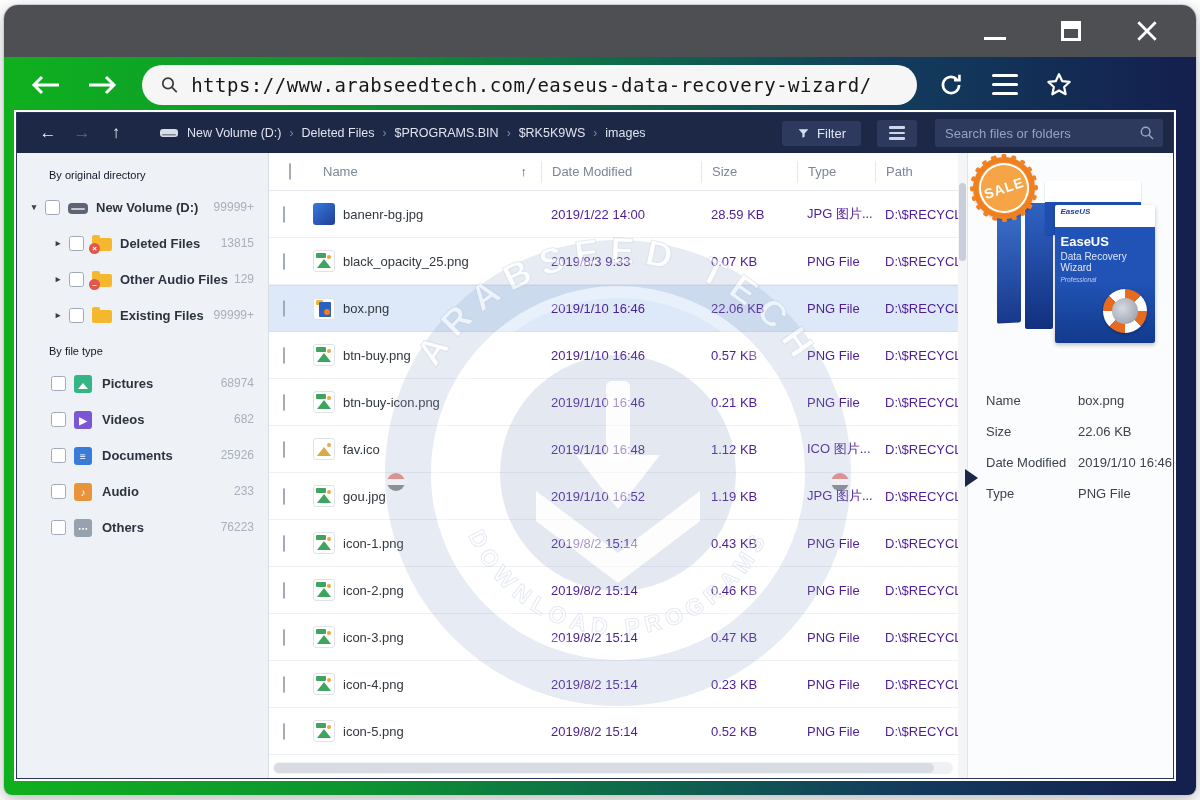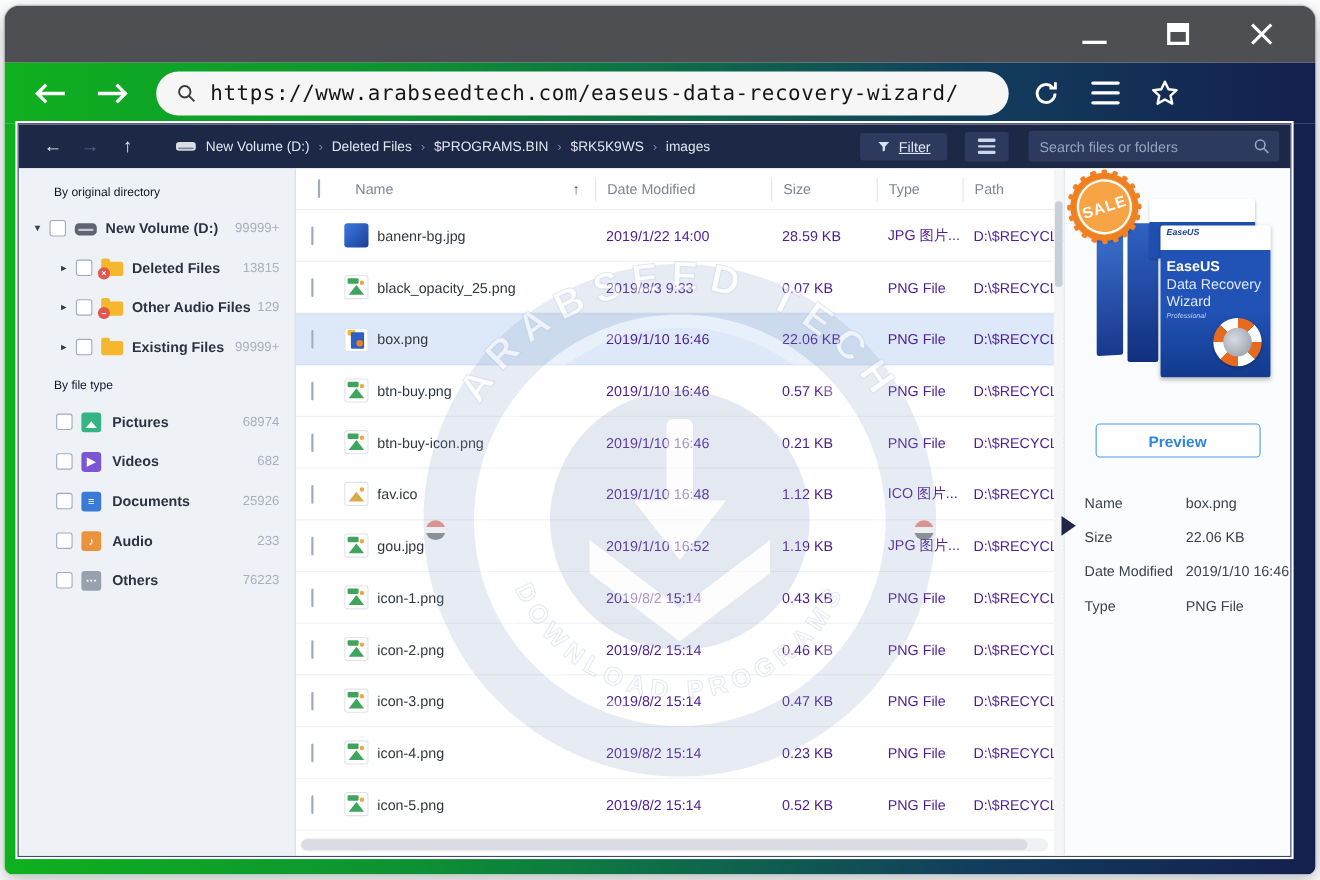--- a/index.html
+++ b/index.html
@@ -29,21 +29,21 @@
            padding:0 22px 16px 12px; display:flex; }
   .app { flex:1; background:#fff; border:1px solid #2a3559; box-shadow:0 0 0 2px #ffffff; display:flex; flex-direction:column; overflow:hidden; }
 
   
   .app-header { height:40px; flex:0 0 auto; background:#1d2746; display:flex; align-items:center; padding:0 10px 0 18px; gap:8px; color:#e8ecf6; }
   .ah-arrow { font-size:17px; width:26px; text-align:center; cursor:pointer; color:#e8ecf6; }
   .ah-arrow.dim { color:#5b678a; }
   .crumbs { display:flex; align-items:center; gap:8px; margin-left:22px; font-size:12.5px; flex:1; min-width:0; }
   .crumb { color:#dfe4f0; cursor:pointer; white-space:nowrap; }
   .crumb-sep { color:#7a87a8; font-size:12px; }
-  .filter-btn { display:flex; align-items:center; gap:7px; background:#2d3a5e; border-radius:3px; padding:5px 15px; font-size:13px; color:#dfe5f2; cursor:pointer;text-decoration:underline; }
+  .filter-btn { display:flex; align-items:center; gap:7px; background:#2d3a5e; border-radius:3px; padding:5px 15px; font-size:13px; color:#dfe5f2; cursor:pointer; }
   .menu-btn { width:40px; height:27px; background:#2d3a5e; border-radius:3px; display:flex; flex-direction:column; align-items:center; justify-content:center; gap:3px; cursor:pointer; margin-left:8px; }
   .menu-btn i { width:16px; height:2.4px; background:#cdd6ea; border-radius:1px; }
   .searchbox { width:228px; height:28px; background:#2d3a5e; border-radius:3px; display:flex; align-items:center; padding:0 8px 0 10px; margin-left:10px; }
   .searchbox input { flex:1; background:transparent; border:none; outline:none; color:#dfe5f2; font-size:13px; }
   .searchbox input::placeholder { color:#96a2c0; }
 
   
   .main { flex:1; display:flex; min-height:0; }
   .sidebar { width:252px; flex:0 0 auto; background:#eef1f6; border-right:1px solid #d9dde4; padding-top:4px; overflow:hidden; }
   .section-label { font-size:11px; color:#0f172a; padding:12px 0 8px 32px; }
@@ -104,21 +104,21 @@
   .details { width:206px; flex:0 0 auto; background:#fbfcfe; border-left:1px solid #e1e5ea; position:relative; padding-top:10px; }
   .collapse-arrow { position:absolute; left:-3px; top:316px; width:0; height:0; border-top:9px solid transparent; border-bottom:9px solid transparent; border-left:13px solid #1e2748; cursor:pointer; }
   .product { position:relative; width:176px; height:190px; margin:6px auto 2px; }
   .spine1 { position:absolute; left:14px; top:26px; width:24px; height:128px; background:linear-gradient(180deg,#3f77d6,#18388c); border-radius:2px; transform:skewY(-3deg); }
   .spine2 { position:absolute; left:42px; top:34px; width:28px; height:126px; background:linear-gradient(180deg,#30straight,#12307e); background:linear-gradient(180deg,#2f62c4,#12307e); border-radius:2px; }
   .backbox { position:absolute; left:62px; top:12px; width:96px; height:54px; background:linear-gradient(180deg,#ffffff 0 38%,#1e4fb0 38% 100%); border-radius:2px; box-shadow:0 1px 2px rgba(0,0,0,.2); }
   .bigbox { position:absolute; left:72px; top:36px; width:100px; height:138px; border-radius:2px; box-shadow:0 2px 4px rgba(0,0,0,.25);
             background:linear-gradient(180deg,#ffffff 0 16%,#2153b6 16% 55%,#123a8c 100%); padding:2px 6px; }
   .brand { font-size:8px; font-weight:bold; color:#1b3fa0; font-style:italic; }
   .ptitle { margin-top:18px; color:#fff; font-weight:bold; font-size:13px; }
-  .psub { color:#dfe7fa; font-size:13px; margin-top:2px; }
+  .psub { color:#dfe7fa; font-size:10px; margin-top:2px; }
   .pedition { color:#bccdf2; font-size:6.5px; margin-top:3px; font-style:italic; }
   .buoy { position:absolute; right:8px; bottom:10px; width:44px; height:44px; border-radius:50%;
           background:conic-gradient(#e86a1f 0 45deg,#fff 45deg 90deg,#e86a1f 90deg 135deg,#fff 135deg 180deg,#e86a1f 180deg 225deg,#fff 225deg 270deg,#e86a1f 270deg 315deg,#fff 315deg 360deg);
           box-shadow:0 1px 3px rgba(0,0,0,.3); }
   .buoy::after { content:""; position:absolute; inset:9px; border-radius:50%; background:radial-gradient(circle at 40% 40%, #d7dbe2, #8f96a2); }
   .sale { position:absolute; left:-10px; top:-12px; width:62px; height:62px; border-radius:50%; background:radial-gradient(circle,#f6a445 56%,#ef7f1f 60%);
           outline:5px dotted #f08226; outline-offset:-2px; display:flex; align-items:center; justify-content:center; transform:rotate(-18deg); box-shadow:0 1px 3px rgba(0,0,0,.25); }
   .sale::before { content:""; position:absolute; inset:6px; border:2px solid #fff; border-radius:50%; }
   .sale span { color:#fff; font-weight:bold; font-size:14px; letter-spacing:1px; }
   .preview-btn { display:block; width:150px; margin:26px auto 0; height:31px; background:#fff; border:1px solid #4a9be8; border-radius:4px;
@@ -513,21 +513,20 @@
               <div class="brand">EaseUS</div>
               <div class="ptitle">EaseUS</div>
               <div class="psub">Data Recovery Wizard</div>
               <div class="pedition">Professional</div>
               <div class="buoy"></div>
             </div>
             <div class="sale">
                 <span>SALE</span>
               </div>
           </div>
-          <button class="preview-btn">Preview</button>
           <div class="fields" id="fields">
               <div class="frow">
                 <span class="fl">Name</span>
                 <span class="fv">box.png</span>
               </div>
               <div class="frow">
                 <span class="fl">Size</span>
                 <span class="fv">22.06 KB</span>
               </div>
               <div class="frow">

